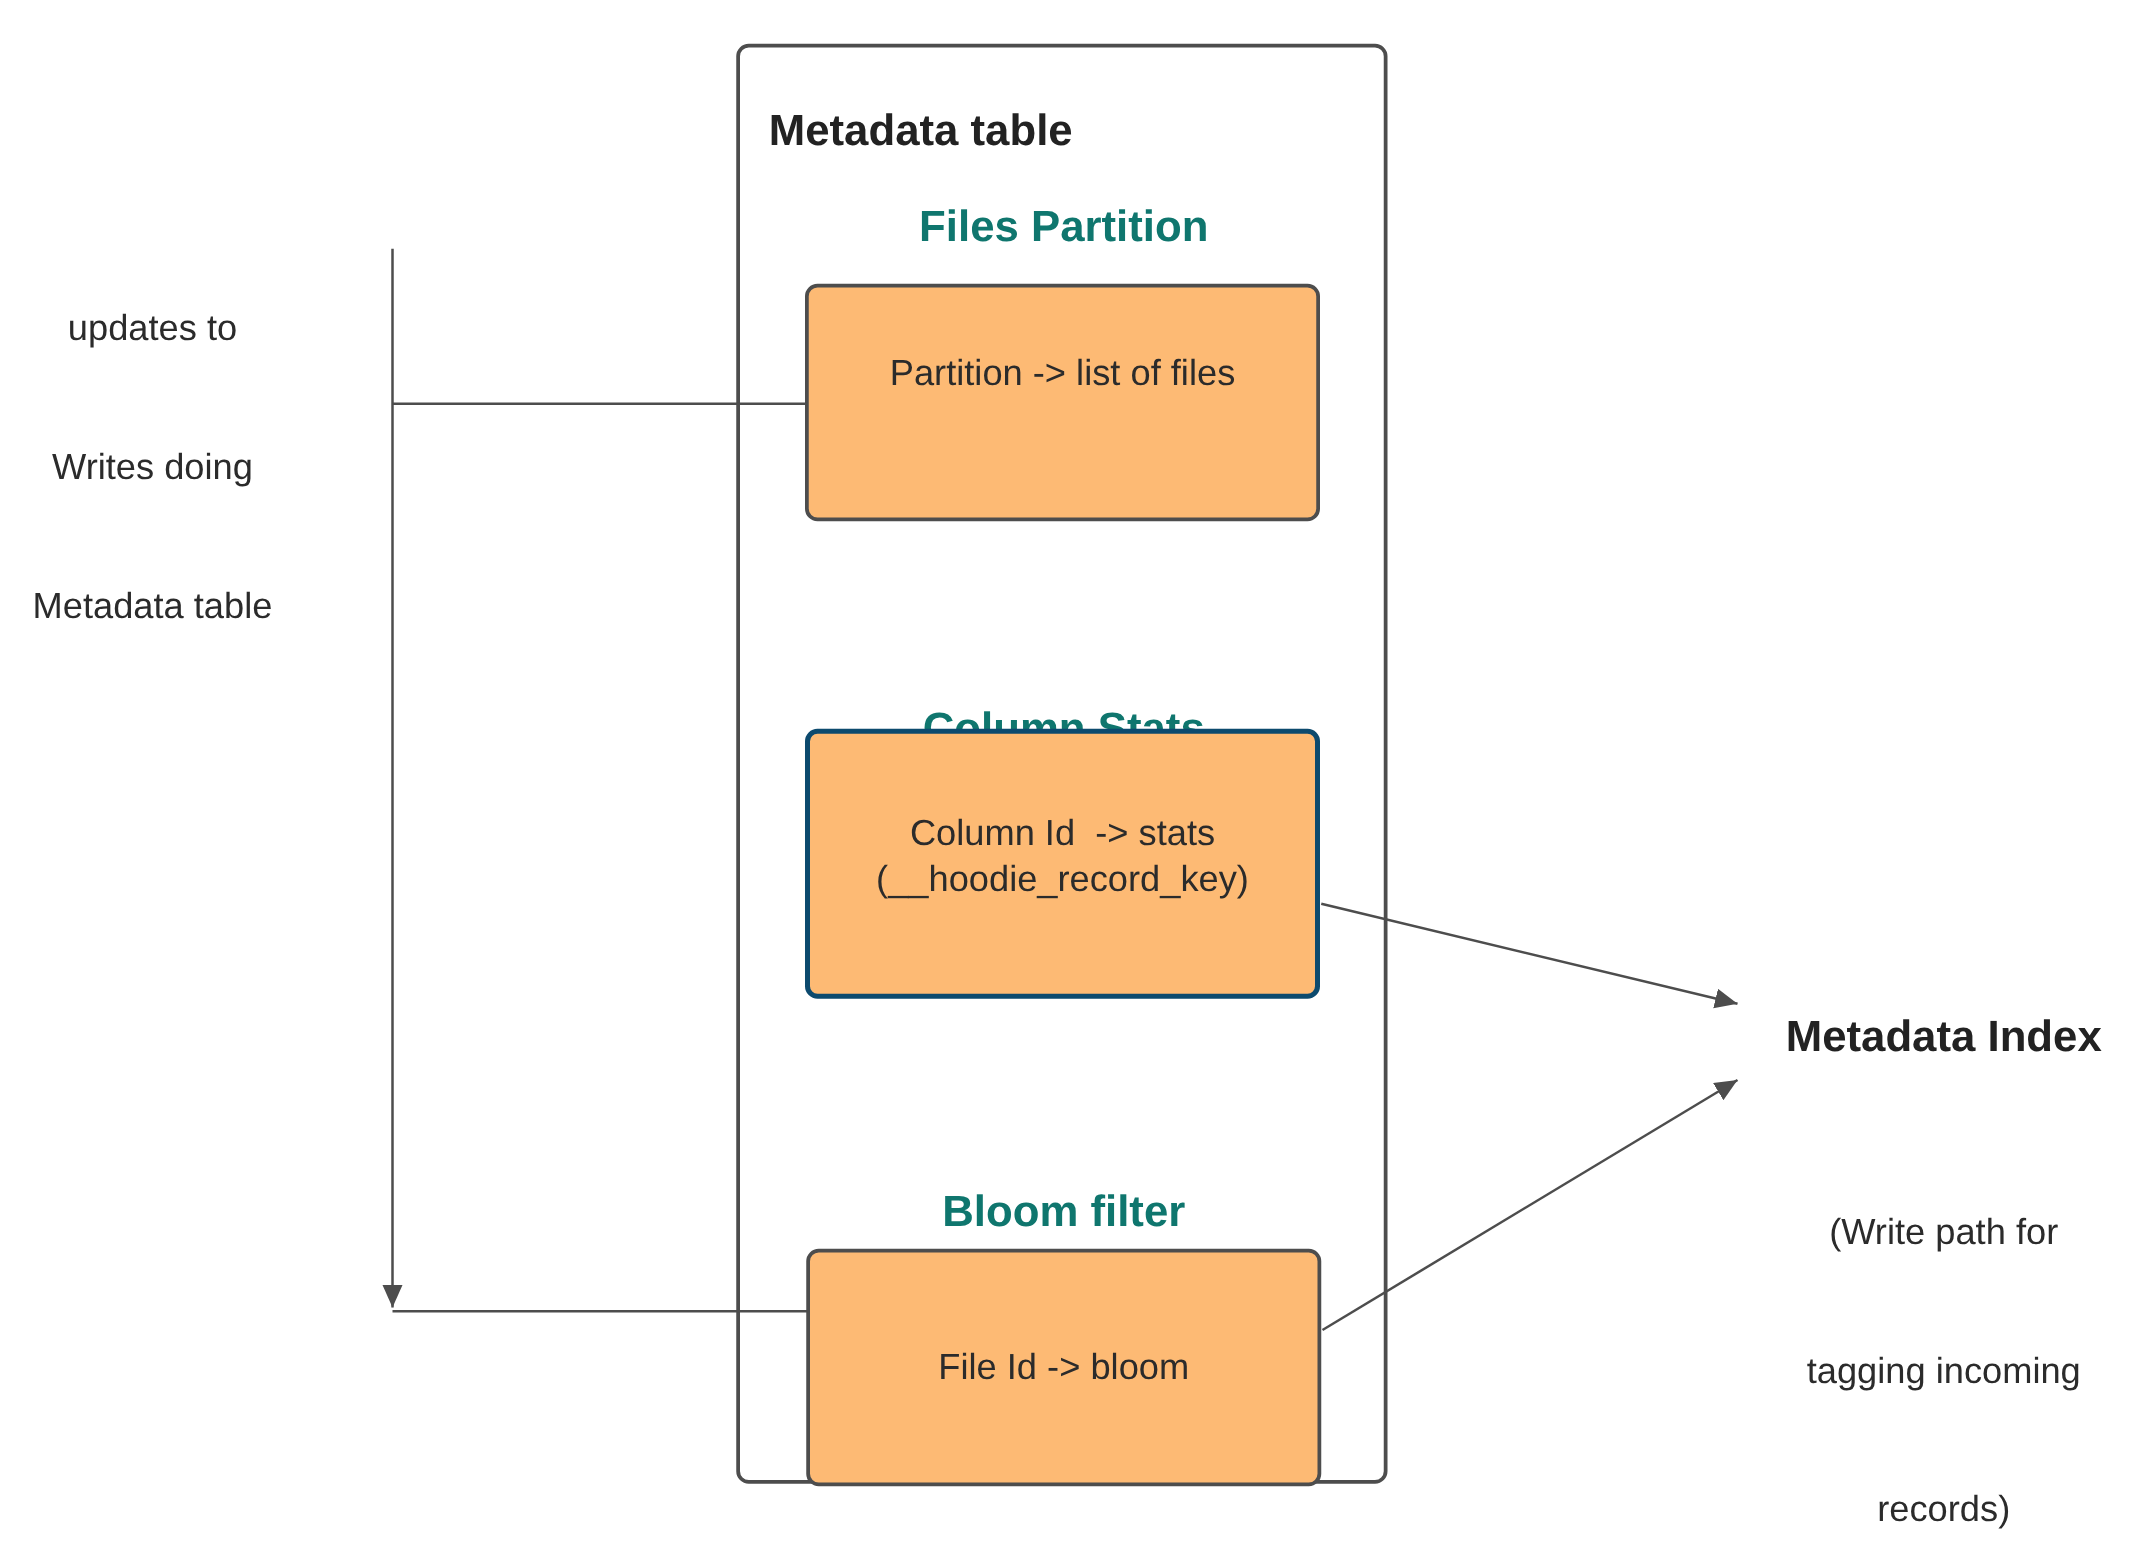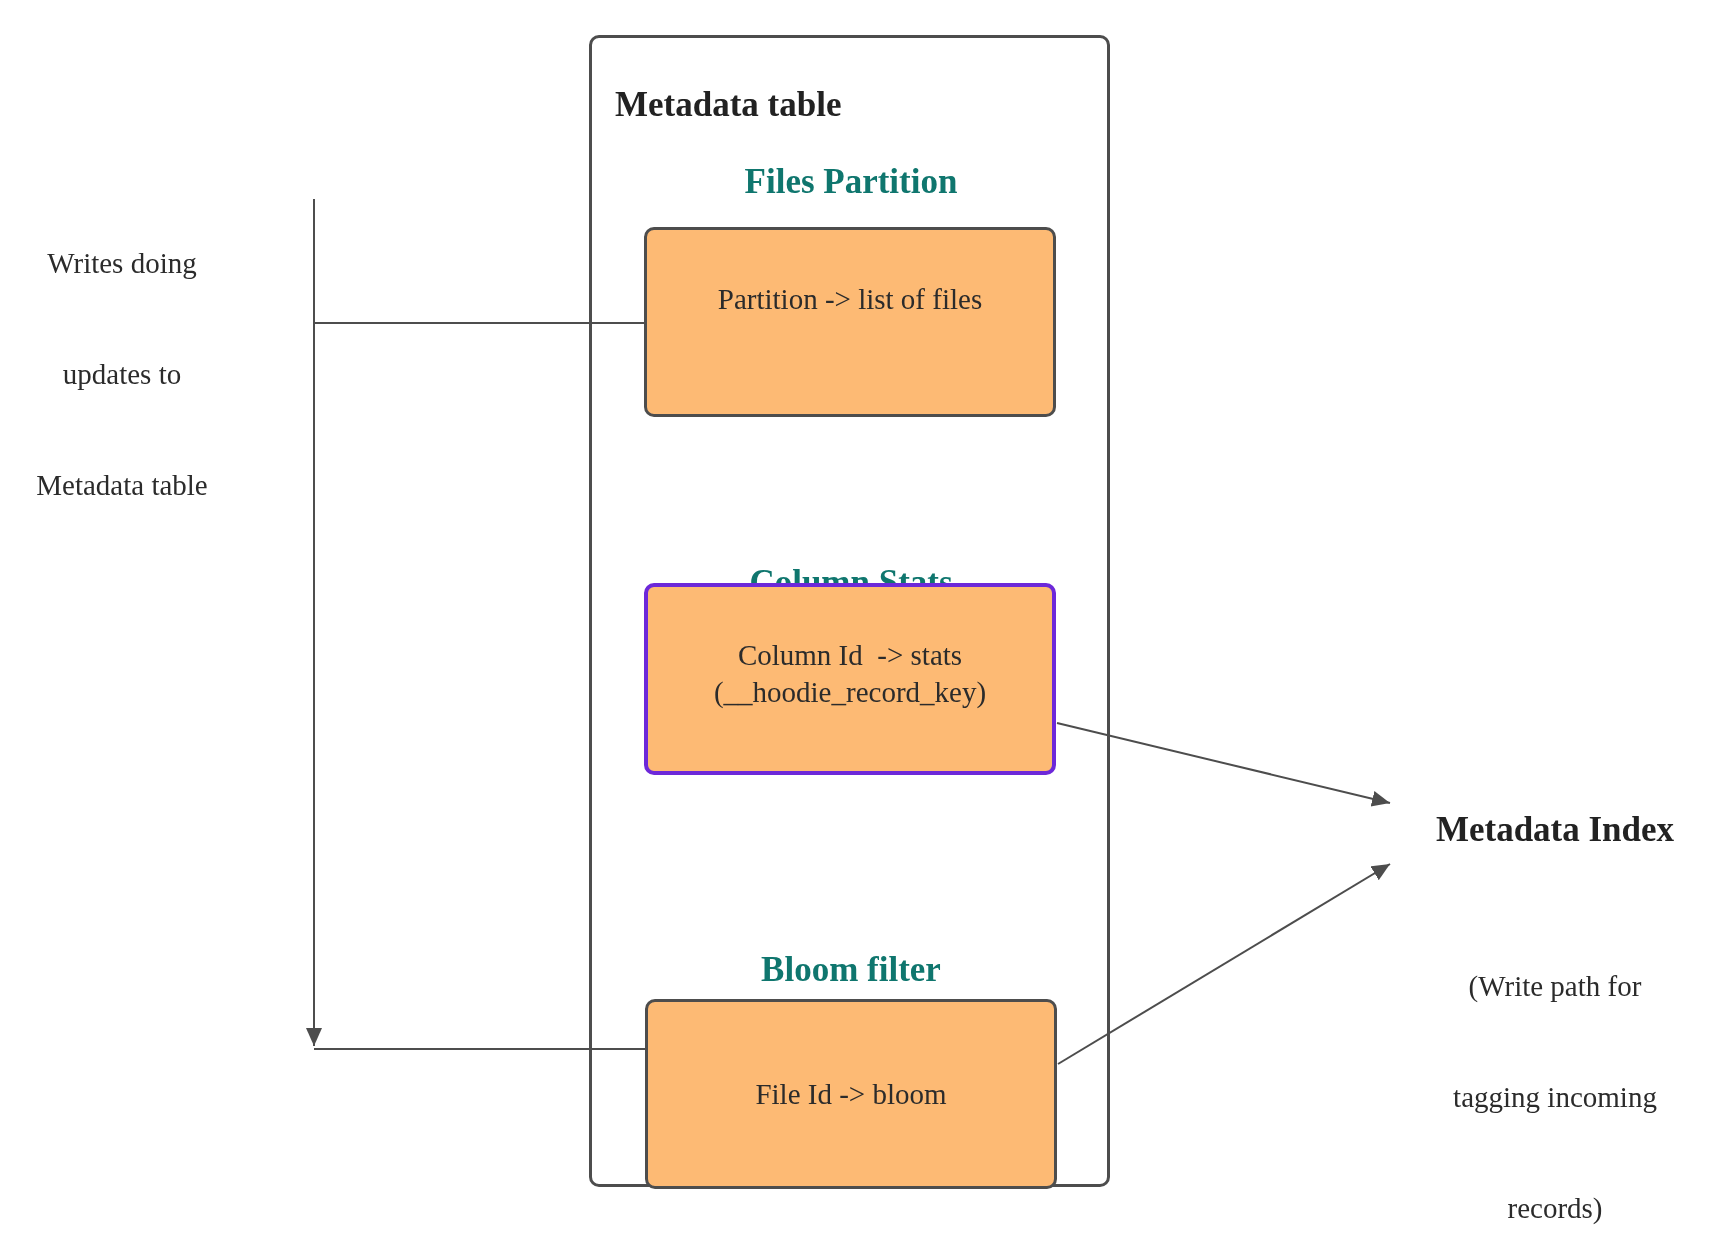--- a/index.html
+++ b/index.html
@@ -6,21 +6,21 @@
     margin: 0;
     padding: 0;
     background: #ffffff;
   }
   .canvas {
     position: relative;
     width: 1718px;
     height: 1244px;
     background: #ffffff;
     overflow: hidden;
-    font-family: Liberation Serif, serif;
+    font-family: Liberation Sans, sans-serif;
     color: #242424;
     border-radius: 13px;
   }
   
   .outer-box {
     position: absolute;
     left: 589px; top: 35px;
     width: 521px; height: 1152px;
     border: 3px solid #4d4d4d;
     border-radius: 10px;
@@ -34,21 +34,21 @@
     border: 3px solid #4d4d4d;
     border-radius: 10px;
     box-sizing: border-box;
     background: #fdba74;
     display: flex;
     align-items: center;
     justify-content: center;
     flex-direction: column;
   }
   .files-box  { left: 644px; top: 227px; padding-bottom: 46px; }
-  .stats-box  { left: 644px; top: 583px; height: 192px; border: 4px solid #6d28d9; padding-bottom: 10px; }
+  .stats-box  { left: 644px; top: 583px; height: 216px; border: 4px solid #0c4a6e; padding-bottom: 10px; }
   .bloom-box  { left: 645px; top: 968px; margin-top: 31px; }
   .box-body {
     font-size: 29px;
     line-height: 37px;
     text-align: center;
     white-space: pre;
     color: #2b2b2b;
   }
   
   .table-title {
@@ -141,22 +141,22 @@
 
   <div class="part-heading bloom-heading">
     <div>Bloom filter</div>
     <div>partition</div>
   </div>
   <div class="inner-box bloom-box">
     <div class="box-body">File Id -&gt; bloom</div>
   </div>
 
   <div class="writes-note">
+    <div>updates to</div>
     <div>Writes doing</div>
-    <div>updates to</div>
     <div>Metadata table</div>
   </div>
 
   <div class="index-title">Metadata Index</div>
   <div class="index-subtitle">
     <div>(Write path for</div>
     <div>tagging incoming</div>
     <div>records)</div>
   </div>
 

